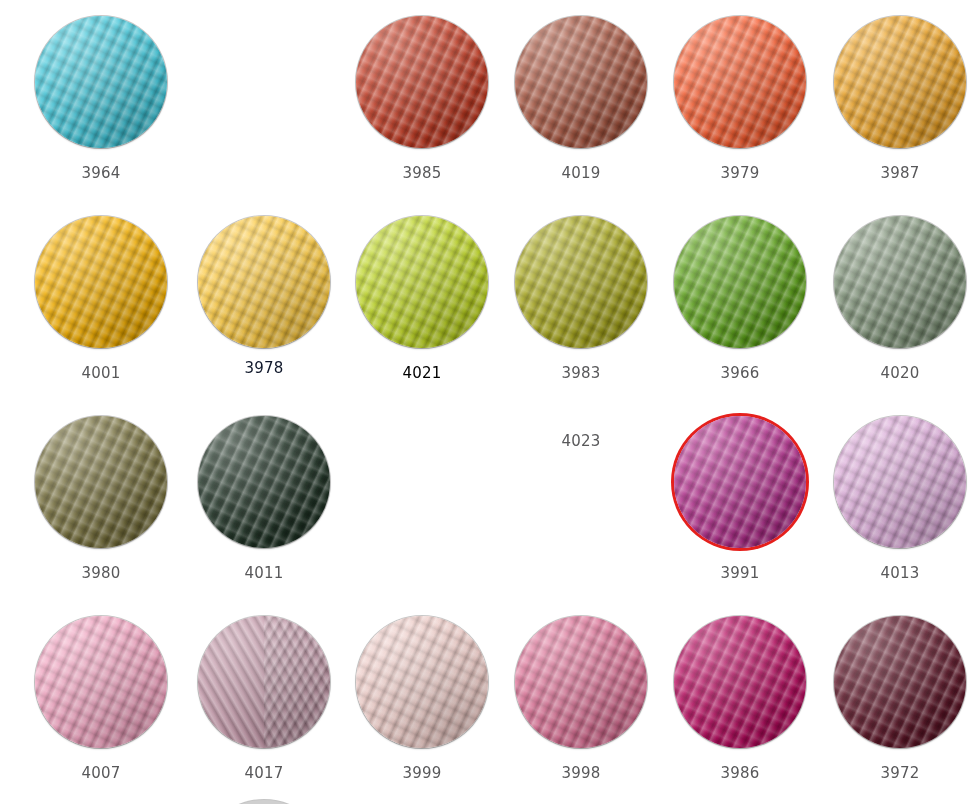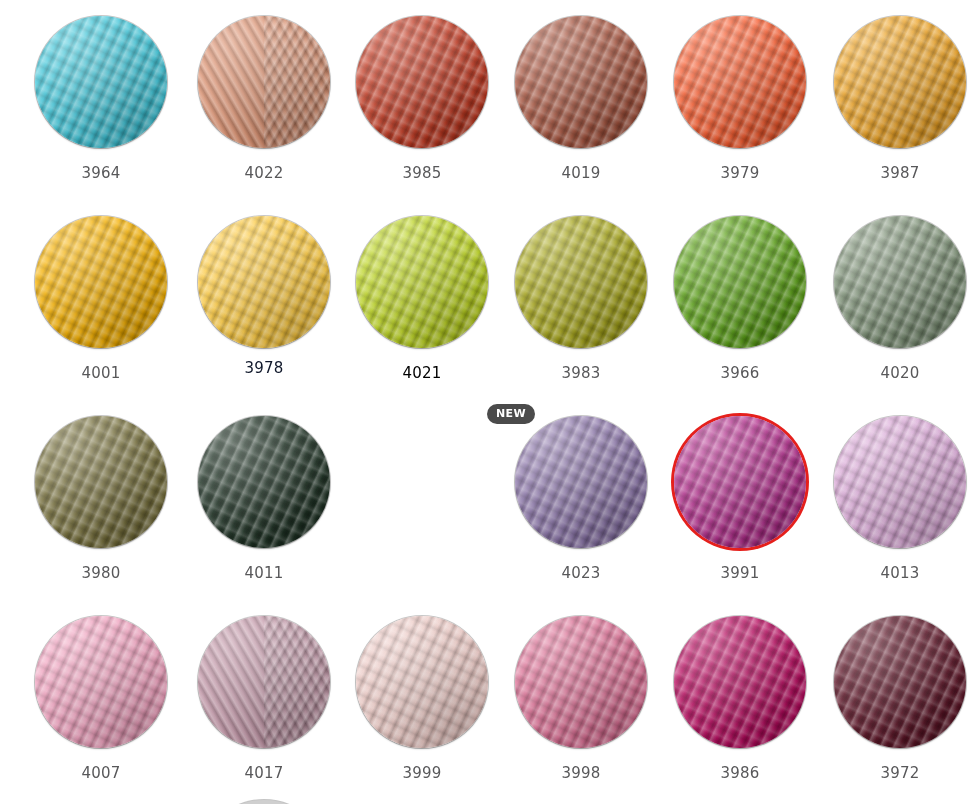--- a/index.html
+++ b/index.html
@@ -157,33 +157,20 @@
           <div class="fibre">
             <div class="base" style="background: rgb(63, 197, 216);"></div>
             <div class="twist"></div>
             <div class="ply"></div>
             <div class="sheen"></div>
           </div>
         </div>
       </div>
       <div class="swatch-label" style="color: rgb(88, 88, 90);">3964</div>
     </div>
-    <div class="swatch-cell" style="left: 182px; top: 16px;">
-      <div class="swatch-disc-wrap">
-        <div class="swatch-disc">
-          <div class="fibre chevron">
-            <div class="base" style="background: rgb(217, 142, 109);"></div>
-            <div class="twist"></div>
-            <div class="ply"></div>
-            <div class="sheen"></div>
-          </div>
-        </div>
-      </div>
-      <div class="swatch-label" style="color: rgb(88, 88, 90);">4022</div>
-    </div>
     <div class="swatch-cell" style="left: 340px; top: 16px;">
       <div class="swatch-disc-wrap">
         <div class="swatch-disc">
           <div class="fibre">
             <div class="base" style="background: rgb(195, 58, 34);"></div>
             <div class="twist"></div>
             <div class="ply"></div>
             <div class="sheen"></div>
           </div>
         </div>
@@ -327,31 +314,20 @@
             <div class="base" style="background: rgb(31, 51, 37);"></div>
             <div class="twist"></div>
             <div class="ply"></div>
             <div class="sheen"></div>
           </div>
         </div>
       </div>
       <div class="swatch-label" style="color: rgb(88, 88, 90);">4011</div>
     </div>
     <div class="swatch-cell" style="left: 499px; top: 416px;">
-      <div class="swatch-disc-wrap">
-        <div class="swatch-disc">
-          <div class="fibre">
-            <div class="base" style="background: rgb(138, 116, 168);"></div>
-            <div class="twist"></div>
-            <div class="ply"></div>
-            <div class="sheen"></div>
-          </div>
-        </div>
-        <span class="new-badge" style="background: rgb(75, 75, 75); color: rgb(255, 255, 255);">NEW</span>
-      </div>
       <div class="swatch-label" style="color: rgb(88, 88, 90);">4023</div>
     </div>
     <div class="swatch-cell" style="left: 658px; top: 416px;">
       <div class="swatch-disc-wrap">
         <div class="swatch-disc selected" style="box-shadow: rgb(229, 32, 28) 0px 0px 0px 3px;">
           <div class="fibre">
             <div class="base" style="background: rgb(178, 46, 140);"></div>
             <div class="twist"></div>
             <div class="ply"></div>
             <div class="sheen"></div>

